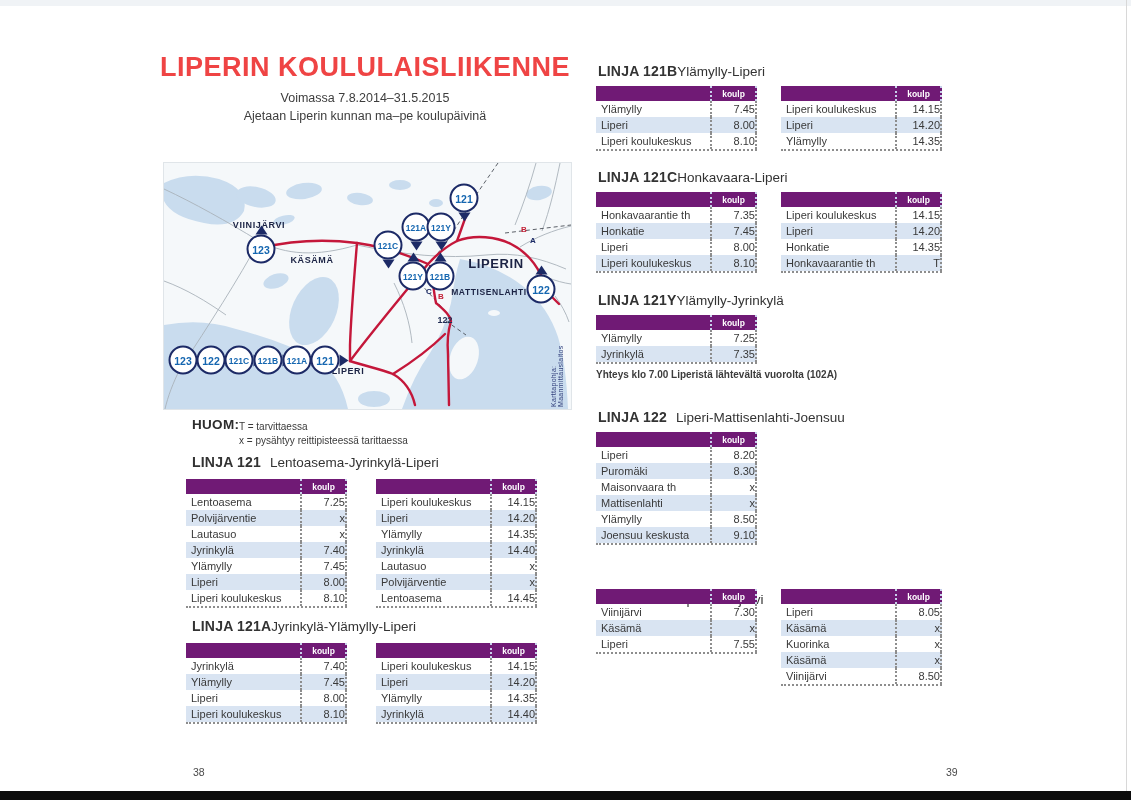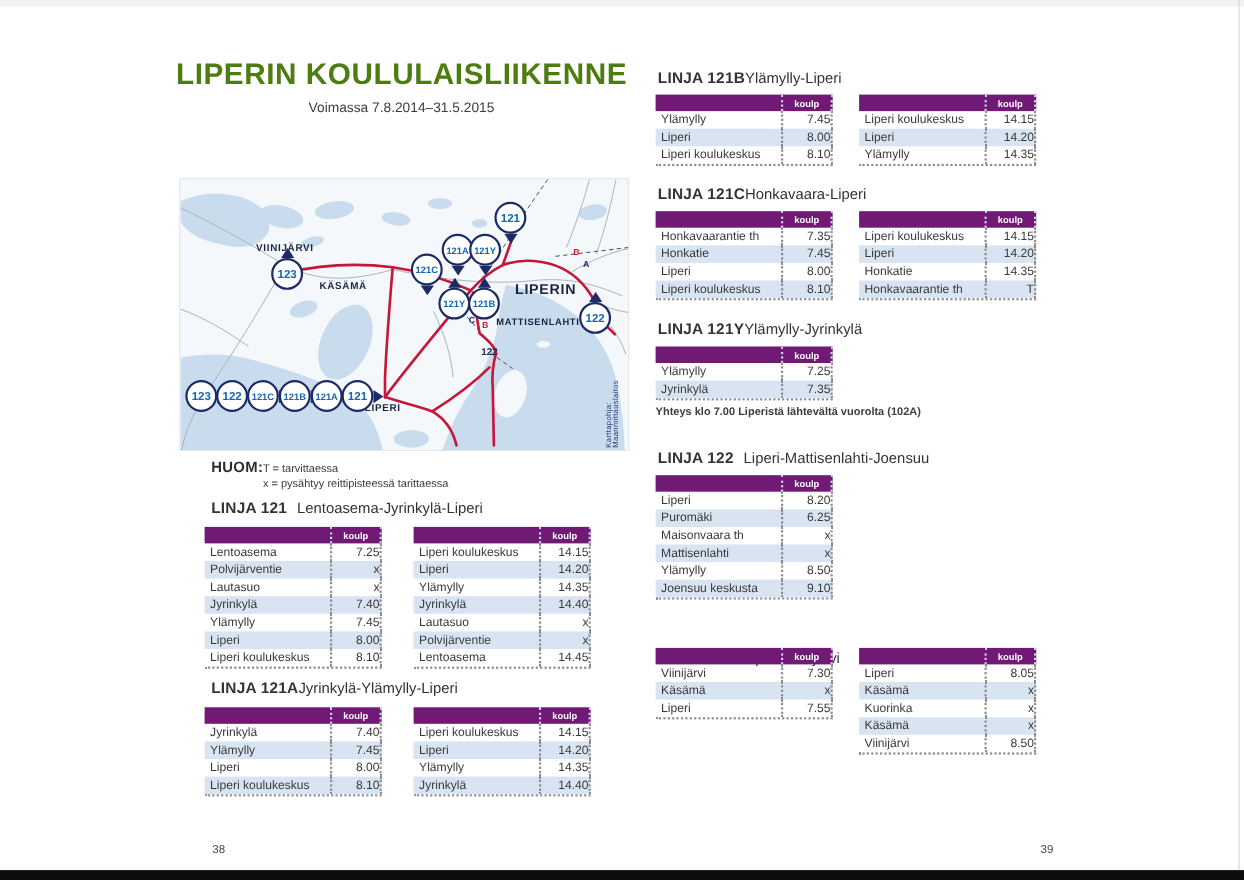--- a/index.html
+++ b/index.html
@@ -8,21 +8,21 @@
     background:#fff;
     width:1131px;height:800px;position:relative;overflow:hidden;
   }
   .abs{position:absolute;}
   
   .scan-top{left:0;top:0;width:1131px;height:6px;background:#e3e9ef;opacity:.55;}
   .scan-bottom{left:0;top:791px;width:1131px;height:9px;background:#0c0c0c;}
   .scan-right{left:1126px;top:0;width:1px;height:791px;background:#d8d8d8;}
   
   .title-block{left:130px;top:52px;width:470px;text-align:center;}
-  .page-title{font-size:27px;font-weight:700;letter-spacing:.5px;color:#4d7c0f;}
+  .page-title{font-size:27px;font-weight:700;letter-spacing:.5px;color:#ef4444;}
   .page-subtitle{font-size:15px;color:#3d3d3d;margin-top:9px;letter-spacing:.3px;}
   .validity{font-size:12.5px;color:#3d3d3d;margin-top:8px;}
   .ajetaan{font-size:12.5px;color:#3d3d3d;margin-top:4px;}
   
   #map{left:163px;top:162px;width:407px;height:246px;background:#f5f8fa;border:1px solid #e0e5e9;overflow:hidden;}
   .place{position:absolute;transform:translate(-50%,-50%);font-weight:700;color:#1b2344;letter-spacing:.6px;white-space:nowrap;z-index:4;}
   .badge{position:absolute;transform:translate(-50%,-50%);width:25px;height:25px;background:#fff;
          border:2.5px solid #1c2a66;border-radius:50%;display:flex;align-items:center;justify-content:center;
          font-weight:700;color:#1566b0;z-index:5;}
   .badge .pin{position:absolute;width:0;height:0;}
@@ -55,20 +55,21 @@
 </head>
 <body>
 
 <div class="abs scan-top"></div>
 <div class="abs scan-right"></div>
 <div class="abs scan-bottom"></div>
 
 <div class="abs title-block">
   <div class="page-title">LIPERIN KOULULAISLIIKENNE</div>
   <div class="validity">Voimassa 7.8.2014–31.5.2015</div>
+  <div class="ajetaan">Ajetaan Liperin kunnan ma–pe koulupäivinä</div>
 </div>
 
 <div class="abs" id="map">
   <svg width="407" height="246" viewBox="0 0 407 246">
     <rect width="407" height="246" fill="#f5f8fa"></rect>
     <g fill="#c9dcee" stroke="none">
       <path d="M0,20 Q25,8 55,16 Q85,26 80,48 Q70,66 40,60 Q8,54 0,38 Z"></path>
       <ellipse cx="92" cy="34" rx="20" ry="10" transform="rotate(12 92 34)"></ellipse>
       <ellipse cx="140" cy="28" rx="18" ry="8" transform="rotate(-8 140 28)"></ellipse>
       <ellipse cx="196" cy="36" rx="13" ry="6" transform="rotate(8 196 36)"></ellipse>
@@ -426,21 +427,21 @@
   <div class="thead">
       <div class="spacer"></div>
       <div class="koulp">koulp</div>
     </div>
 <div class="trow">
       <div class="tname">Liperi</div>
       <div class="ttime">8.20</div>
     </div>
     <div class="trow alt">
       <div class="tname">Puromäki</div>
-      <div class="ttime">6.25</div>
+      <div class="ttime">8.30</div>
     </div>
     <div class="trow">
       <div class="tname">Maisonvaara th</div>
       <div class="ttime">x</div>
     </div>
     <div class="trow alt">
       <div class="tname">Mattisenlahti</div>
       <div class="ttime">x</div>
     </div>
     <div class="trow">

